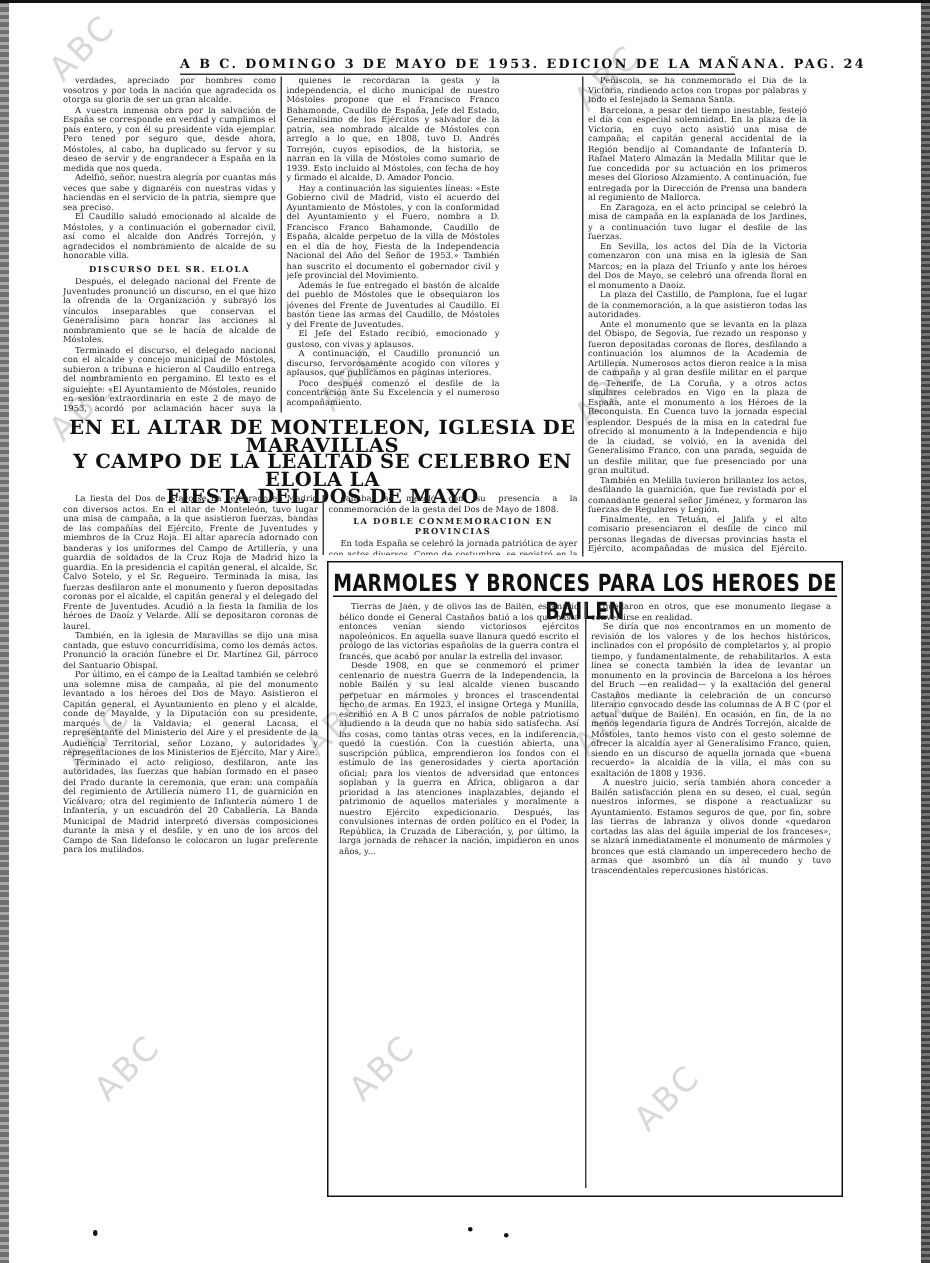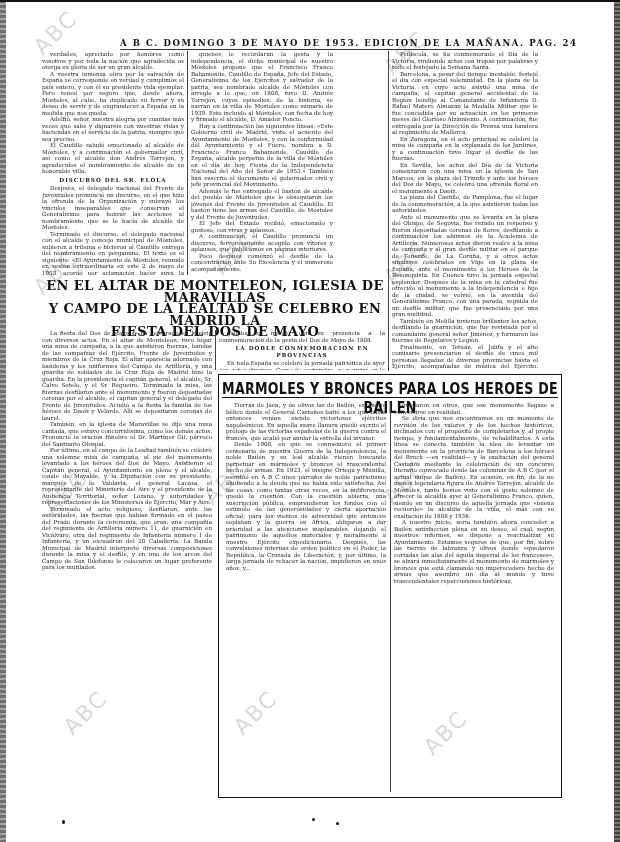--- a/index.html
+++ b/index.html
@@ -68,21 +68,21 @@
   <p>En Zaragoza, en el acto principal se celebró la misa de campaña en la explanada de los Jardines, y a continuación tuvo lugar el desfile de las fuerzas.</p>
   <p>En Sevilla, los actos del Día de la Victoria comenzaron con una misa en la iglesia de San Marcos; en la plaza del Triunfo y ante los héroes del Dos de Mayo, se celebró una ofrenda floral en el monumento a Daoíz.</p>
   <p>La plaza del Castillo, de Pamplona, fue el lugar de la conmemoración, a la que asistieron todas las autoridades.</p>
   <p>Ante el monumento que se levanta en la plaza del Obispo, de Segovia, fue rezado un responso y fueron depositadas coronas de flores, desfilando a continuación los alumnos de la Academia de Artillería. Numerosos actos dieron realce a la misa de campaña y al gran desfile militar en el parque de Tenerife, de La Coruña, y a otros actos similares celebrados en Vigo en la plaza de España, ante el monumento a los Héroes de la Reconquista. En Cuenca tuvo la jornada especial esplendor. Después de la misa en la catedral fue ofrecido al monumento a la Independencia e hijo de la ciudad, se volvió, en la avenida del Generalísimo Franco, con una parada, seguida de un desfile militar, que fue presenciado por una gran multitud.</p>
   <p>También en Melilla tuvieron brillantez los actos, desfilando la guarnición, que fue revistada por el comandante general señor Jiménez, y formaron las fuerzas de Regulares y Legión.</p>
   <p>Finalmente, en Tetuán, el Jalifa y el alto comisario presenciaron el desfile de cinco mil personas llegadas de diversas provincias hasta el Ejército, acompañadas de música del Ejército. (Información del Servicio de Prensa.)</p>
 </div>
 
 <div class="headline">
   <div>EN EL ALTAR DE MONTELEON, IGLESIA DE MARAVILLAS</div>
-  <div>Y CAMPO DE LA LEALTAD SE CELEBRO EN MADRID LA</div>
+  <div>Y CAMPO DE LA LEALTAD SE CELEBRO EN ELOLA LA</div>
   <div>FIESTA DEL DOS DE MAYO</div>
 </div>
 <div class="subhead">
 </div>
 
 <div class="col" style="left:42px;top:330px;width:170px;height:480px;">
   <p>La fiesta del Dos de Mayo se ha celebrado en Madrid con diversos actos. En el altar de Monteleón, tuvo lugar una misa de campaña, a la que asistieron fuerzas, bandas de las compañías del Ejército, Frente de Juventudes y miembros de la Cruz Roja. El altar aparecía adornado con banderas y los uniformes del Campo de Artillería, y una guardia de soldados de la Cruz Roja de Madrid hizo la guardia. En la presidencia el capitán general, el alcalde, Sr. Calvo Sotelo, y el Sr. Regueiro. Terminada la misa, las fuerzas desfilaron ante el monumento y fueron depositadas coronas por el alcalde, el capitán general y el delegado del Frente de Juventudes. Acudió a la fiesta la familia de los héroes de Daoíz y Velarde. Allí se depositaron coronas de laurel.</p>
   <p>También, en la iglesia de Maravillas se dijo una misa cantada, que estuvo concurridísima, como los demás actos. Pronunció la oración fúnebre el Dr. Martínez Gil, párroco del Santuario Obispal.</p>
   <p>Por último, en el campo de la Lealtad también se celebró una solemne misa de campaña, al pie del monumento levantado a los héroes del Dos de Mayo. Asistieron el Capitán general, el Ayuntamiento en pleno y el alcalde, conde de Mayalde, y la Diputación con su presidente, marqués de la Valdavia; el general Lacasa, el representante del Ministerio del Aire y el presidente de la Audiencia Territorial, señor Lozano, y autoridades y representaciones de los Ministerios de Ejército, Mar y Aire.</p>
   <p>Terminado el acto religioso, desfilaron, ante las autoridades, las fuerzas que habían formado en el paseo del Prado durante la ceremonia, que eran: una compañía del regimiento de Artillería número 11, de guarnición en Vicálvaro; otra del regimiento de Infantería número 1 de Infantería, y un escuadrón del 20 Caballería. La Banda Municipal de Madrid interpretó diversas composiciones durante la misa y el desfile, y en uno de los arcos del Campo de San Ildefonso le colocaron un lugar preferente para los mutilados.</p>

